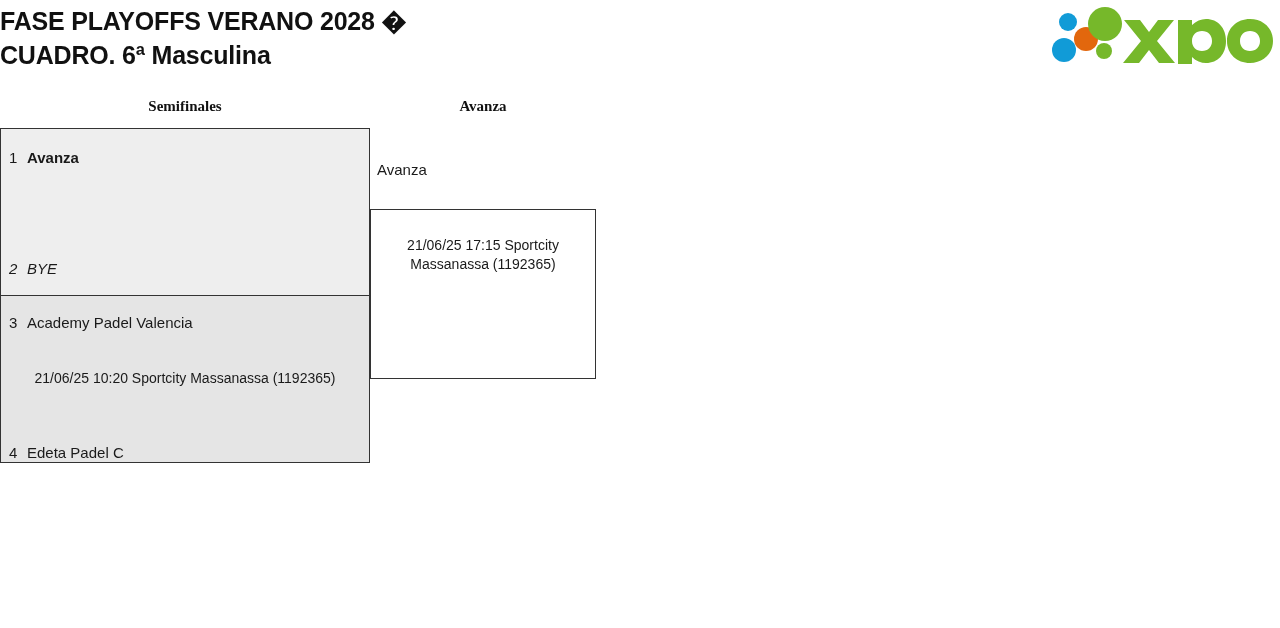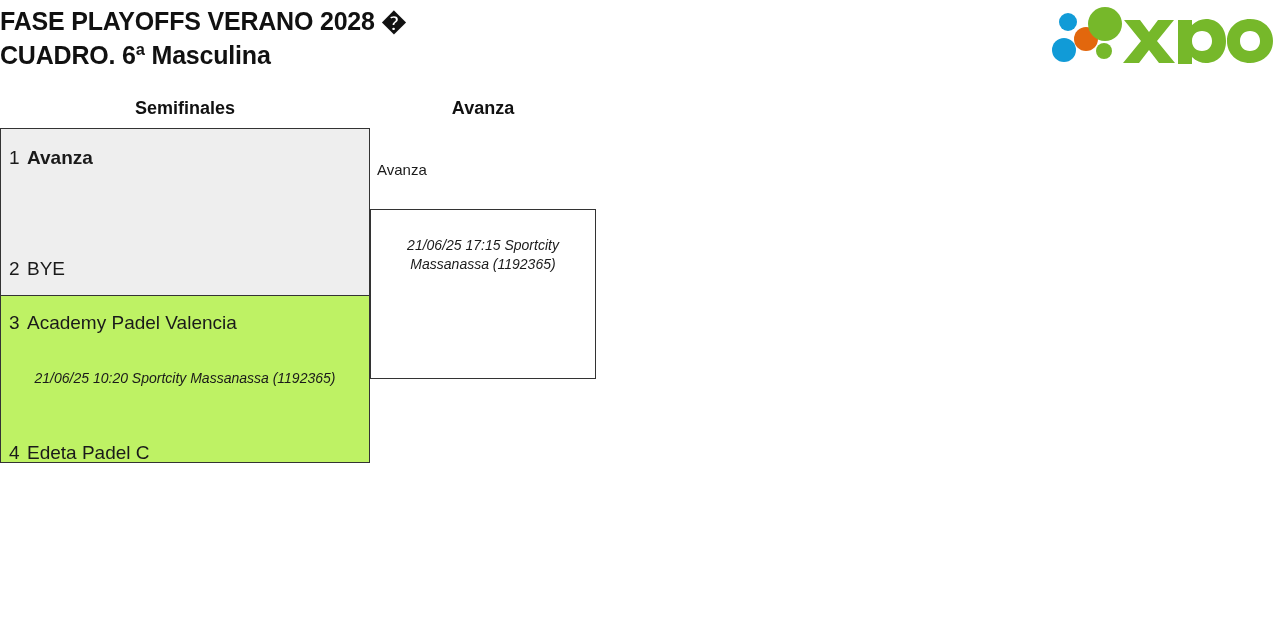--- a/index.html
+++ b/index.html
@@ -43,25 +43,26 @@
     left: 1048px;
     top: 6px;
     width: 228px;
     height: 58px;
   }
   #brand-logo svg { display: block; }
 
   
   .round-header {
     position: absolute;
-    font-size: 18px;
+    font-size: 15px;
     font-weight: bold;
     color: #111111;
     text-align: center;
     top: 98px;
+    font-family: Liberation Serif, serif;
   }
   #round-header-semifinales {
     left: 0px;
     width: 370px;
   }
   #round-header-final {
     left: 370px;
     width: 226px;
   }
 
@@ -85,62 +86,61 @@
     top: 128px;
     width: 370px;
     height: 168px;
     background: #eeeeee;
   }
   #match-semifinal-2 {
     left: 0px;
     top: 296px;
     width: 370px;
     height: 167px;
-    background: #bef264;
+    background: #e5e5e5;
     border-top: none;
   }
   #match-final {
     left: 370px;
     top: 209px;
     width: 226px;
     height: 170px;
     background: #ffffff;
   }
 
   .team-row {
     position: absolute;
     left: 8px;
-    font-size: 19px;
+    font-size: 15px;
     line-height: 20px;
     white-space: nowrap;
   }
   .team-seed {
     display: inline-block;
     min-width: 14px;
     font-weight: normal;
     color: #1a1a1a;
   }
   .team-name {
     margin-left: 4px;
     color: #1a1a1a;
   }
   .team-name.winner { font-weight: bold; }
 
   #sf1-team-top    { top: 19px; }
-  #sf1-team-bottom { top: 130px; }
+  #sf1-team-bottom { top: 130px; font-style: italic; }
   #sf2-team-top    { top: 17px; }
   #sf2-team-bottom { top: 129px; margin-top: 18px; }
 
   .match-info {
     position: absolute;
     font-size: 14px;
     line-height: 19px;
     color: #1a1a1a;
     text-align: center;
-    font-style: italic;
   }
   #sf2-match-info {
     left: 0px;
     right: 0px;
     top: 73px;
   }
   #final-match-info {
     left: 14px;
     right: 14px;
     top: 26px;

